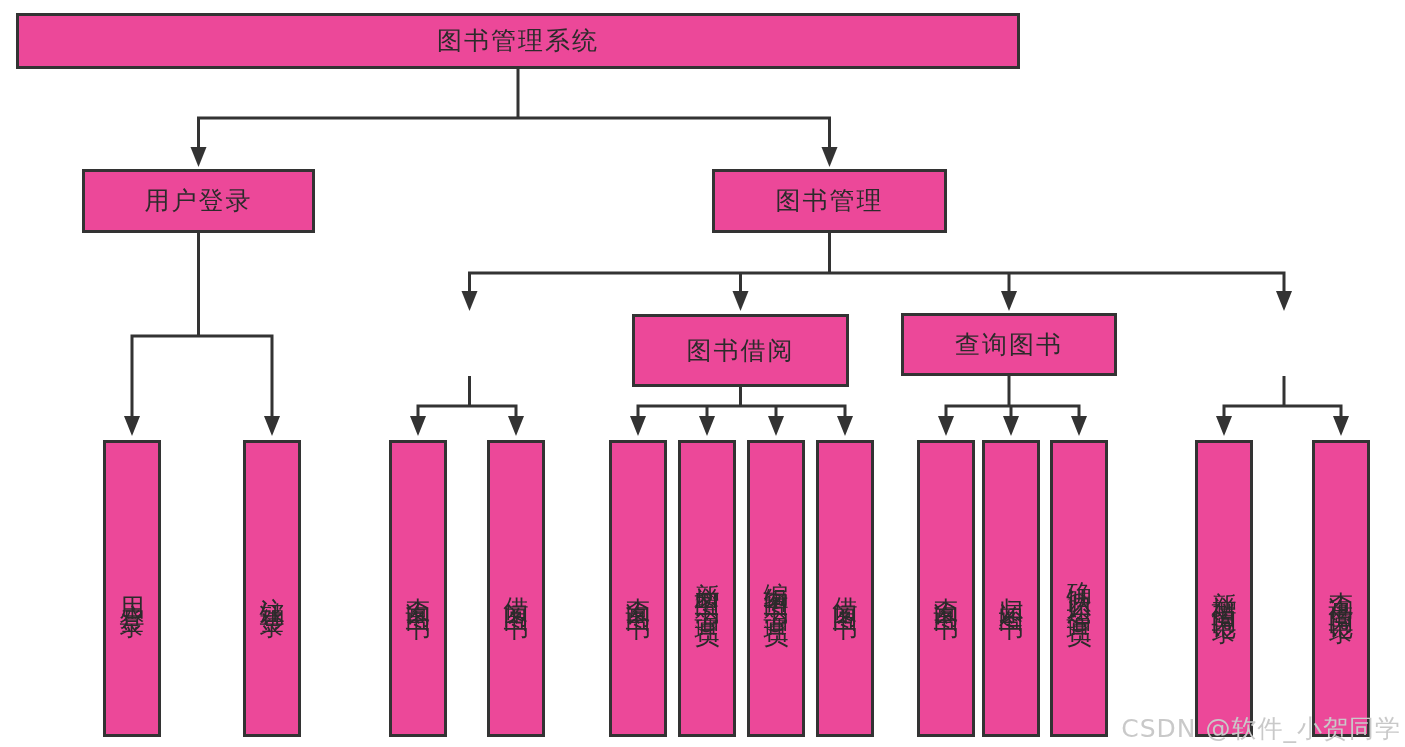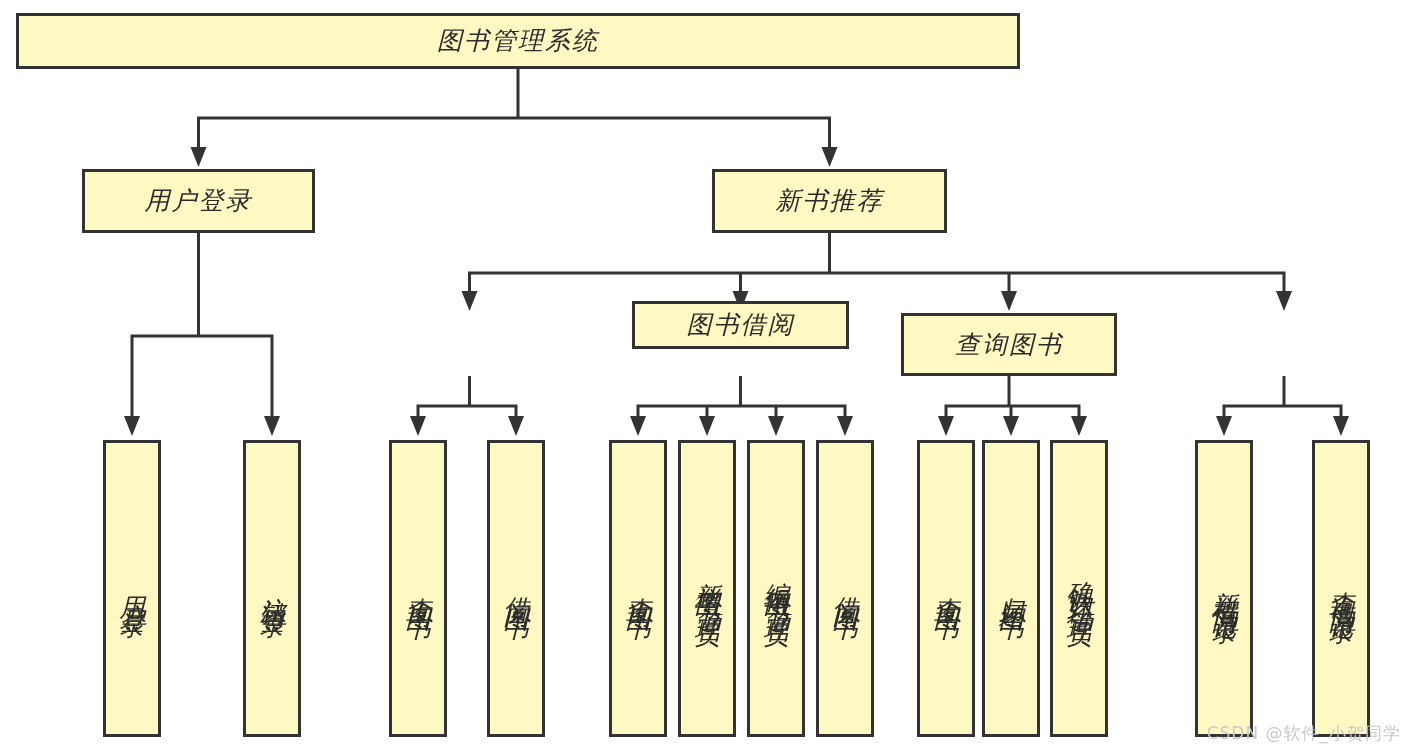--- a/index.html
+++ b/index.html
@@ -9,47 +9,46 @@
     position: relative;
     overflow: hidden;
     font-family: "DejaVu Sans", "Liberation Sans", sans-serif;
   }
   .canvas { position: absolute; left: 0; top: 0; width: 1405px; height: 747px; }
   .connectors { position: absolute; left: 0; top: 0; }
   .connectors path { stroke: #333333; stroke-width: 3; fill: none; }
   .connectors polygon { fill: #333333; stroke: none; }
   .box {
     position: absolute;
-    background: #fef9c3;
+    background: #ec4899;
     border: 3px solid #333333;
     display: flex;
     align-items: center;
     justify-content: center;
     color: #2b2b2b;
     font-size: 25px;
     letter-spacing: 2px;
     text-align: center;
     line-height: 1.2;
     z-index: 2;
-    font-style: italic;
   }
   .leaf {
     writing-mode: vertical-rl;
     text-orientation: mixed;
     font-size: 25px;
     letter-spacing: 6px;
     line-height: 1;
     padding: 6px 0;
   }
   .watermark {
     position: absolute;
     right: 4px;
     bottom: 2px;
     color: #c9c9c9;
-    font-size: 17px;
+    font-size: 25px;
     letter-spacing: 1px;
     z-index: 6;
     white-space: nowrap;
   }
 </style>
 </head>
 <body>
 
 <div class="canvas">
 
@@ -111,23 +110,23 @@
       <path d="M1284 376 L1284 406"></path>
       <path d="M1224 419 L1224 406 L1341 406 L1341 419"></path>
       <polygon points="1216,416 1232,416 1224,436"></polygon>
       <polygon points="1333,416 1349,416 1341,436"></polygon>
     </g>
   </svg>
 
   <div class="box" style="left:16px; top:13px; width:1004px; height:56px;">图书管理系统</div>
 
   <div class="box" style="left:82px; top:169px; width:233px; height:64px;">用户登录</div>
-  <div class="box" style="left:712px; top:169px; width:235px; height:64px;">新书推荐</div>
+  <div class="box" style="left:712px; top:169px; width:235px; height:64px;">图书管理</div>
 
-  <div class="box" style="left:632px; top:301px; width:217px; height:48px;">图书借阅</div>
+  <div class="box" style="left:632px; top:314px; width:217px; height:73px;">图书借阅</div>
   <div class="box" style="left:901px; top:313px; width:216px; height:63px;">查询图书</div>
 
   <div class="box leaf" style="left:103px; top:440px; width:58px; height:297px;">用户登录</div>
   <div class="box leaf" style="left:243px; top:440px; width:58px; height:297px;">注销登录</div>
 
   <div class="box leaf" style="left:389px; top:440px; width:58px; height:297px;">查询图书</div>
   <div class="box leaf" style="left:487px; top:440px; width:58px; height:297px;">借阅图书</div>
 
   <div class="box leaf" style="left:609px; top:440px; width:58px; height:297px;">查询图书</div>
   <div class="box leaf" style="left:678px; top:440px; width:58px; height:297px;">新增图书（管理员）</div>

